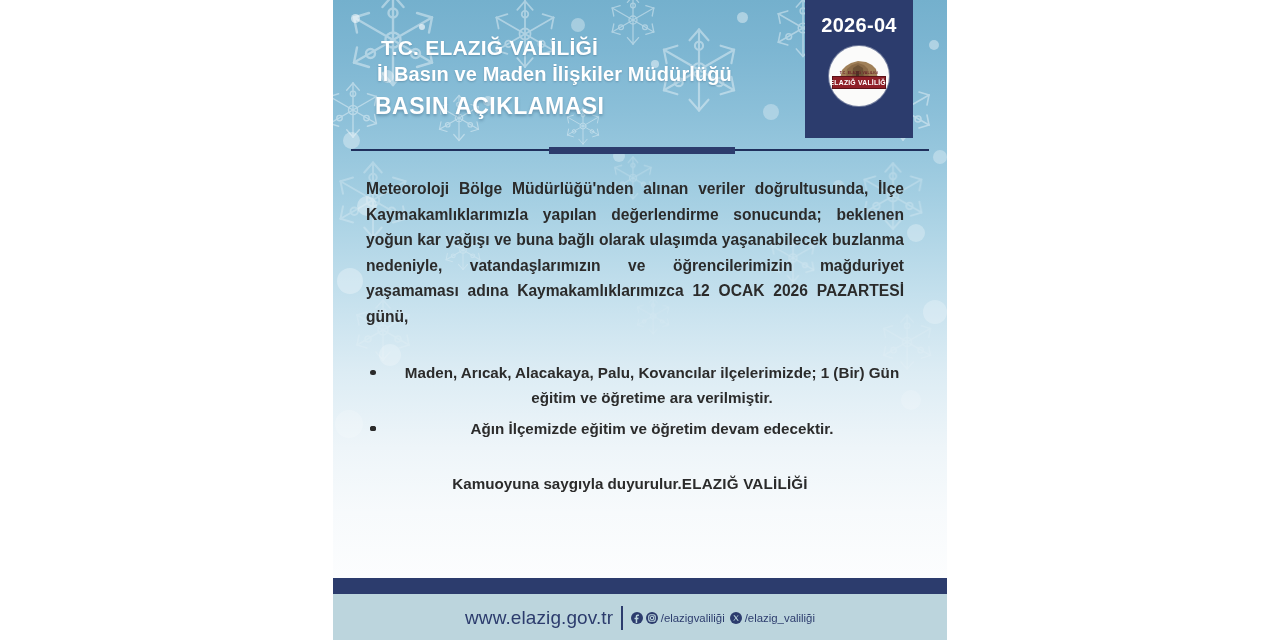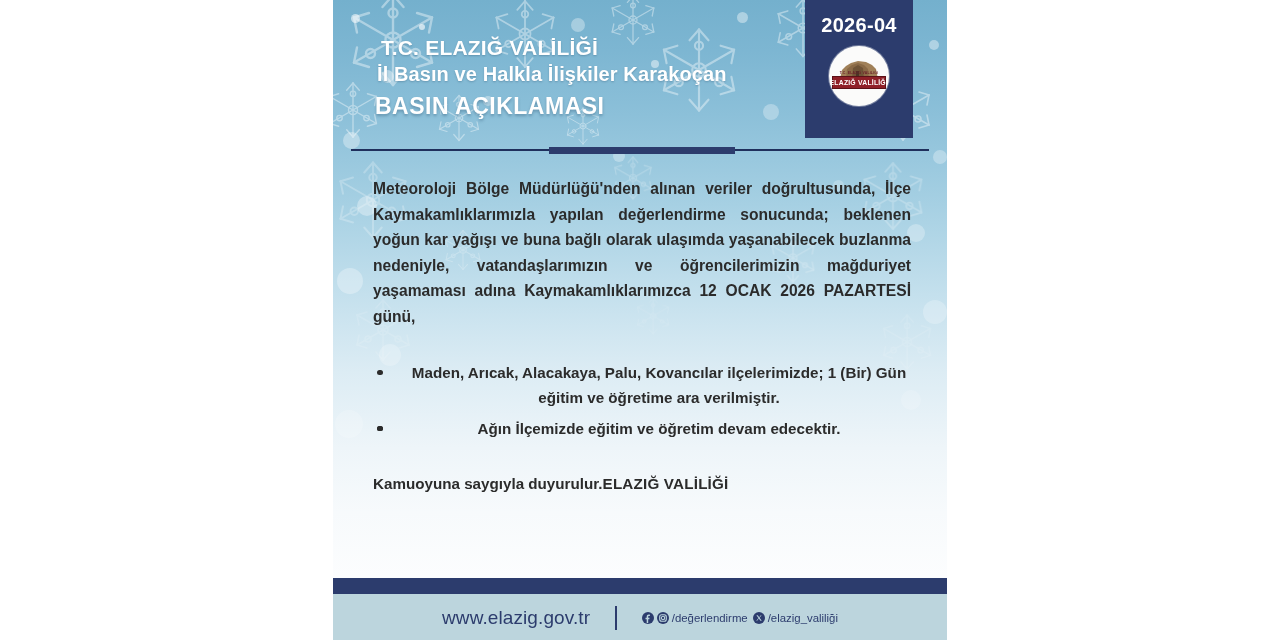--- a/index.html
+++ b/index.html
@@ -187,21 +187,21 @@
     left: 198px;
     top: 0.5px;
     width: 186px;
     height: 7px;
     background: #2c3c6d;
   }
 
   
   .body-wrap {
     position: absolute;
-    left: 12px;
+    left: 5px;
     top: 176px;
     width: 614px;
   }
   .intro {
     margin: 0 48px 0 28px;
     font-size: 15.6px;
     line-height: 25.6px;
     color: #2b2b2b;
     font-weight: bold;
     text-align: justify;
@@ -226,21 +226,21 @@
     left: -30px;
     top: 10px;
     width: 5.5px;
     height: 5.5px;
     border-radius: 50%;
     background: #2b2b2b;
   }
   .closing-row {
     margin: 34px 48px 0 28px;
     display: flex;
-    justify-content: flex-start;
+    justify-content: center;
     align-items: baseline;
   }
   .closing-text {
     font-size: 15.2px;
     font-weight: bold;
     color: #2b2b2b;
   }
   .signature {
     font-size: 15.2px;
     font-weight: bold;
@@ -265,21 +265,21 @@
     width: 614px;
     height: 46px;
     background: #bcd5dd;
     display: flex;
     align-items: center;
     justify-content: center;
   }
   .footer-inner {
     display: flex;
     align-items: center;
-    gap: 25px;
+    gap: 8px;
     transform: translateY(1px);
   }
   .footer-url {
     font-size: 19px;
     color: #2c3c6d;
     letter-spacing: .1px;
   }
   .footer-sep {
     width: 1.6px;
     height: 24px;
@@ -385,21 +385,21 @@
       <div class="dot" style="left:46px;  top:344px; width:22px; height:22px; opacity:.22"></div>
       <div class="dot" style="left:2px;   top:410px; width:28px; height:28px; opacity:.18"></div>
       <div class="dot" style="left:568px; top:390px; width:20px; height:20px; opacity:.16"></div>
       <div class="dot" style="left:280px; top:150px; width:12px; height:12px; opacity:.30"></div>
       <div class="dot" style="left:180px; top:210px; width:9px;  height:9px;  opacity:.26"></div>
       <div class="dot" style="left:500px; top:180px; width:11px; height:11px; opacity:.24"></div>
     </div>
 
     <div class="header-block">
       <div class="org-line1">T.C. ELAZIĞ VALİLİĞİ</div>
-      <div class="org-line2">İl Basın ve Halkla İlişkiler Karakoçan</div>
+      <div class="org-line2">İl Basın ve Maden İlişkiler Müdürlüğü</div>
       <div class="org-title">BASIN AÇIKLAMASI</div>
     </div>
 
     <div class="badge">
       <div class="badge-number">2026-04</div>
       <div class="badge-logo">
         <svg class="logo-fort" viewBox="0 0 42 20">
           <path d="M2 20 L4 11 L8 7 L13 4 L20 2 L28 3 L34 6 L38 10 L40 20 Z" fill="#a08058"></path>
           <path d="M8 20 L9 10 L14 6 L20 4 L26 6 L30 10 L31 20 Z" fill="#8a6a46"></path>
           <path d="M14 20 L15 9 L20 6 L25 9 L26 20 Z" fill="#6f5437"></path>
@@ -453,21 +453,21 @@
                   <path d="M6.9 3.9h1V2.6c-.2 0-.7-.05-1.2-.05-1.2 0-2 .73-2 2.07V5.7H3.5v1.45h1.2V11h1.5V7.15h1.17l.18-1.45H6.2V4.77c0-.42.11-.87.7-.87z" fill="#bcd5dd"></path>
                 </svg>
             </span>
             <span class="sic">
               <svg width="12" height="12" viewBox="0 0 12 12">
                 <rect x="2.7" y="2.7" width="6.6" height="6.6" rx="2" fill="none" stroke="#bcd5dd" stroke-width="1.1"></rect>
                 <circle cx="6" cy="6" r="1.7" fill="none" stroke="#bcd5dd" stroke-width="1.1"></circle>
                 <circle cx="8.2" cy="3.8" r=".55" fill="#bcd5dd"></circle>
               </svg>
             </span>
-            <span class="handle">/değerlendirme</span>
+            <span class="handle">/elazigvaliliği</span>
           </div>
           <div class="sgroup">
             <span class="sic">
               <svg width="12" height="12" viewBox="0 0 12 12">
                 <path d="M3.4 3.3 L5.45 6.05 L3.3 8.7 H4.1 L5.82 6.58 L7.4 8.7 H8.75 L6.58 5.8 L8.6 3.3 H7.82 L6.22 5.28 L4.75 3.3 Z" fill="#bcd5dd"></path>
               </svg>
             </span>
             <span class="handle">/elazig_valiliği</span>
           </div>
         </div>

